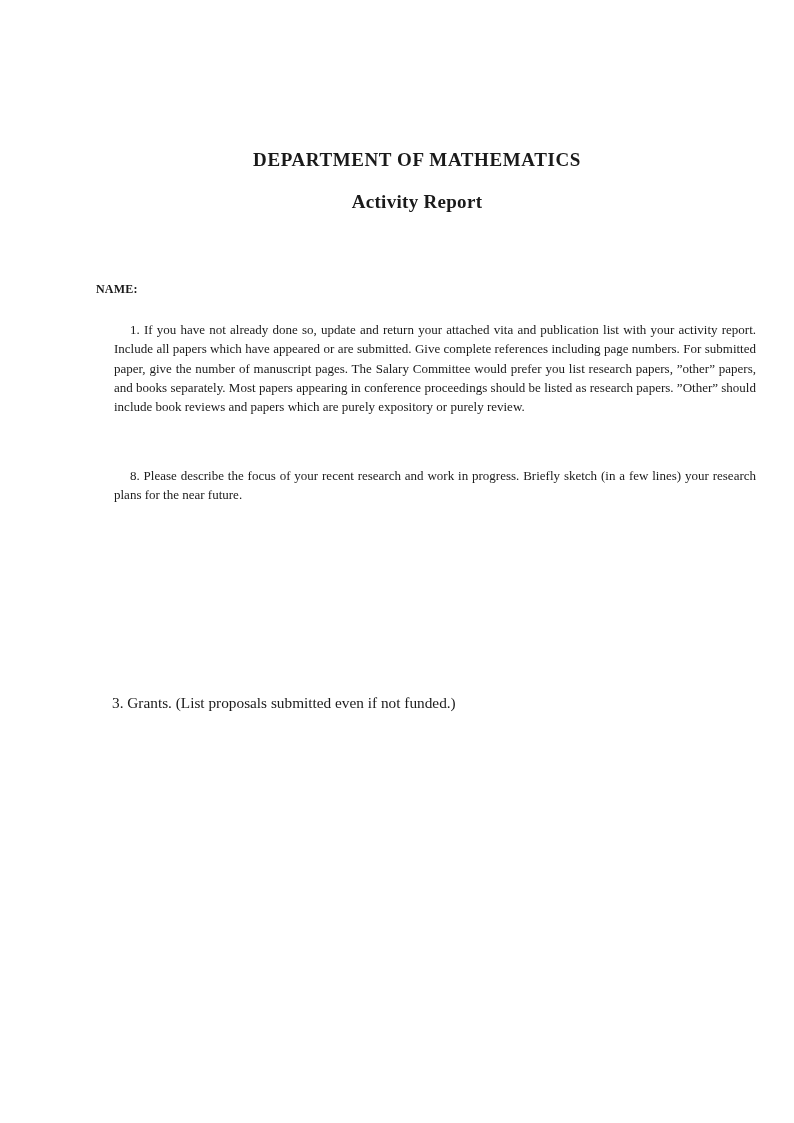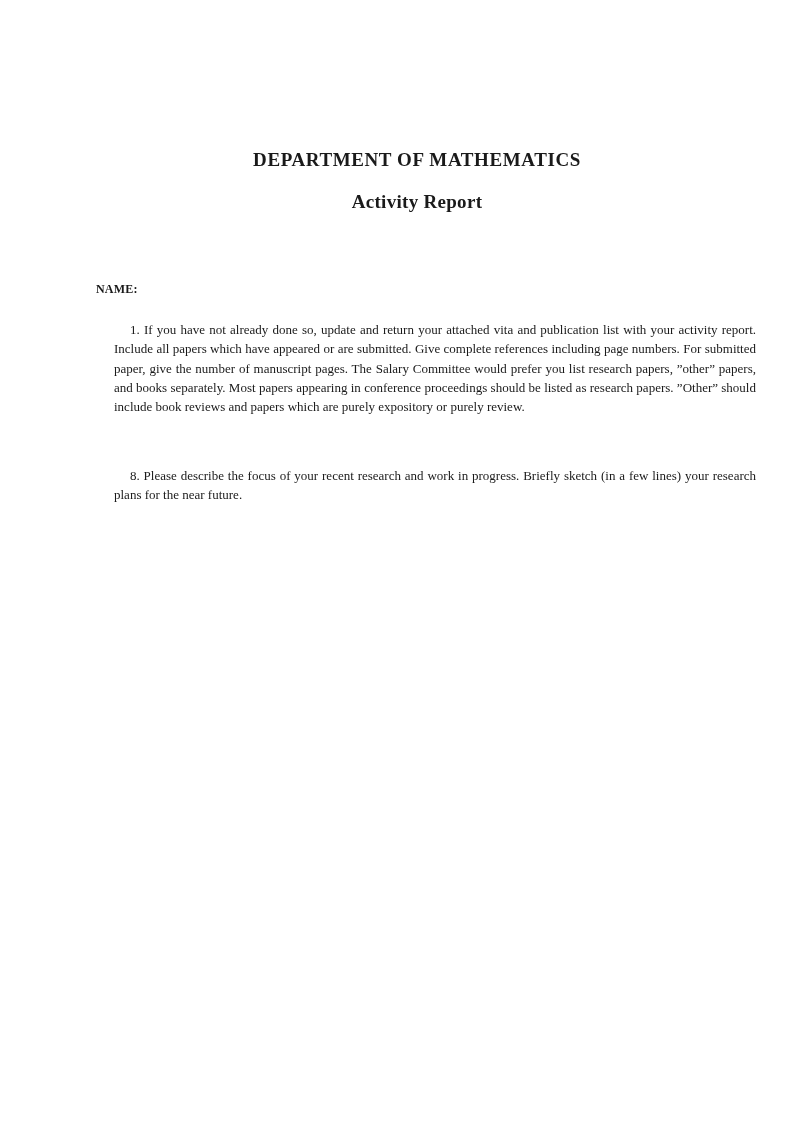--- a/index.html
+++ b/index.html
@@ -91,17 +91,18 @@
 
   <h2 class="col report-title">Activity Report</h2>
 
 
   <div class="col name-label">NAME:</div>
 
   <p class="col body-para para-1">1. If you have not already done so, update and return your attached vita and publication list with your activity report. Include all papers which have appeared or are submitted. Give complete references including page numbers. For submitted paper, give the number of manuscript pages. The Salary Committee would prefer you list research papers, ”other” papers, and books separately. Most papers appearing in conference proceedings should be listed as research papers. ”Other” should include book reviews and papers which are purely expository or purely review.</p>
 
   <p class="col body-para para-2">8. Please describe the focus of your recent research and work in progress. Briefly sketch (in a few lines) your research plans for the near future.</p>
 
+  <div class="col item-grants">3. Grants. (List proposals submitted even if not funded.)</div>
 
 
   <div class="col page-number">1</div>
 
 </div>
 
 </body></html>

